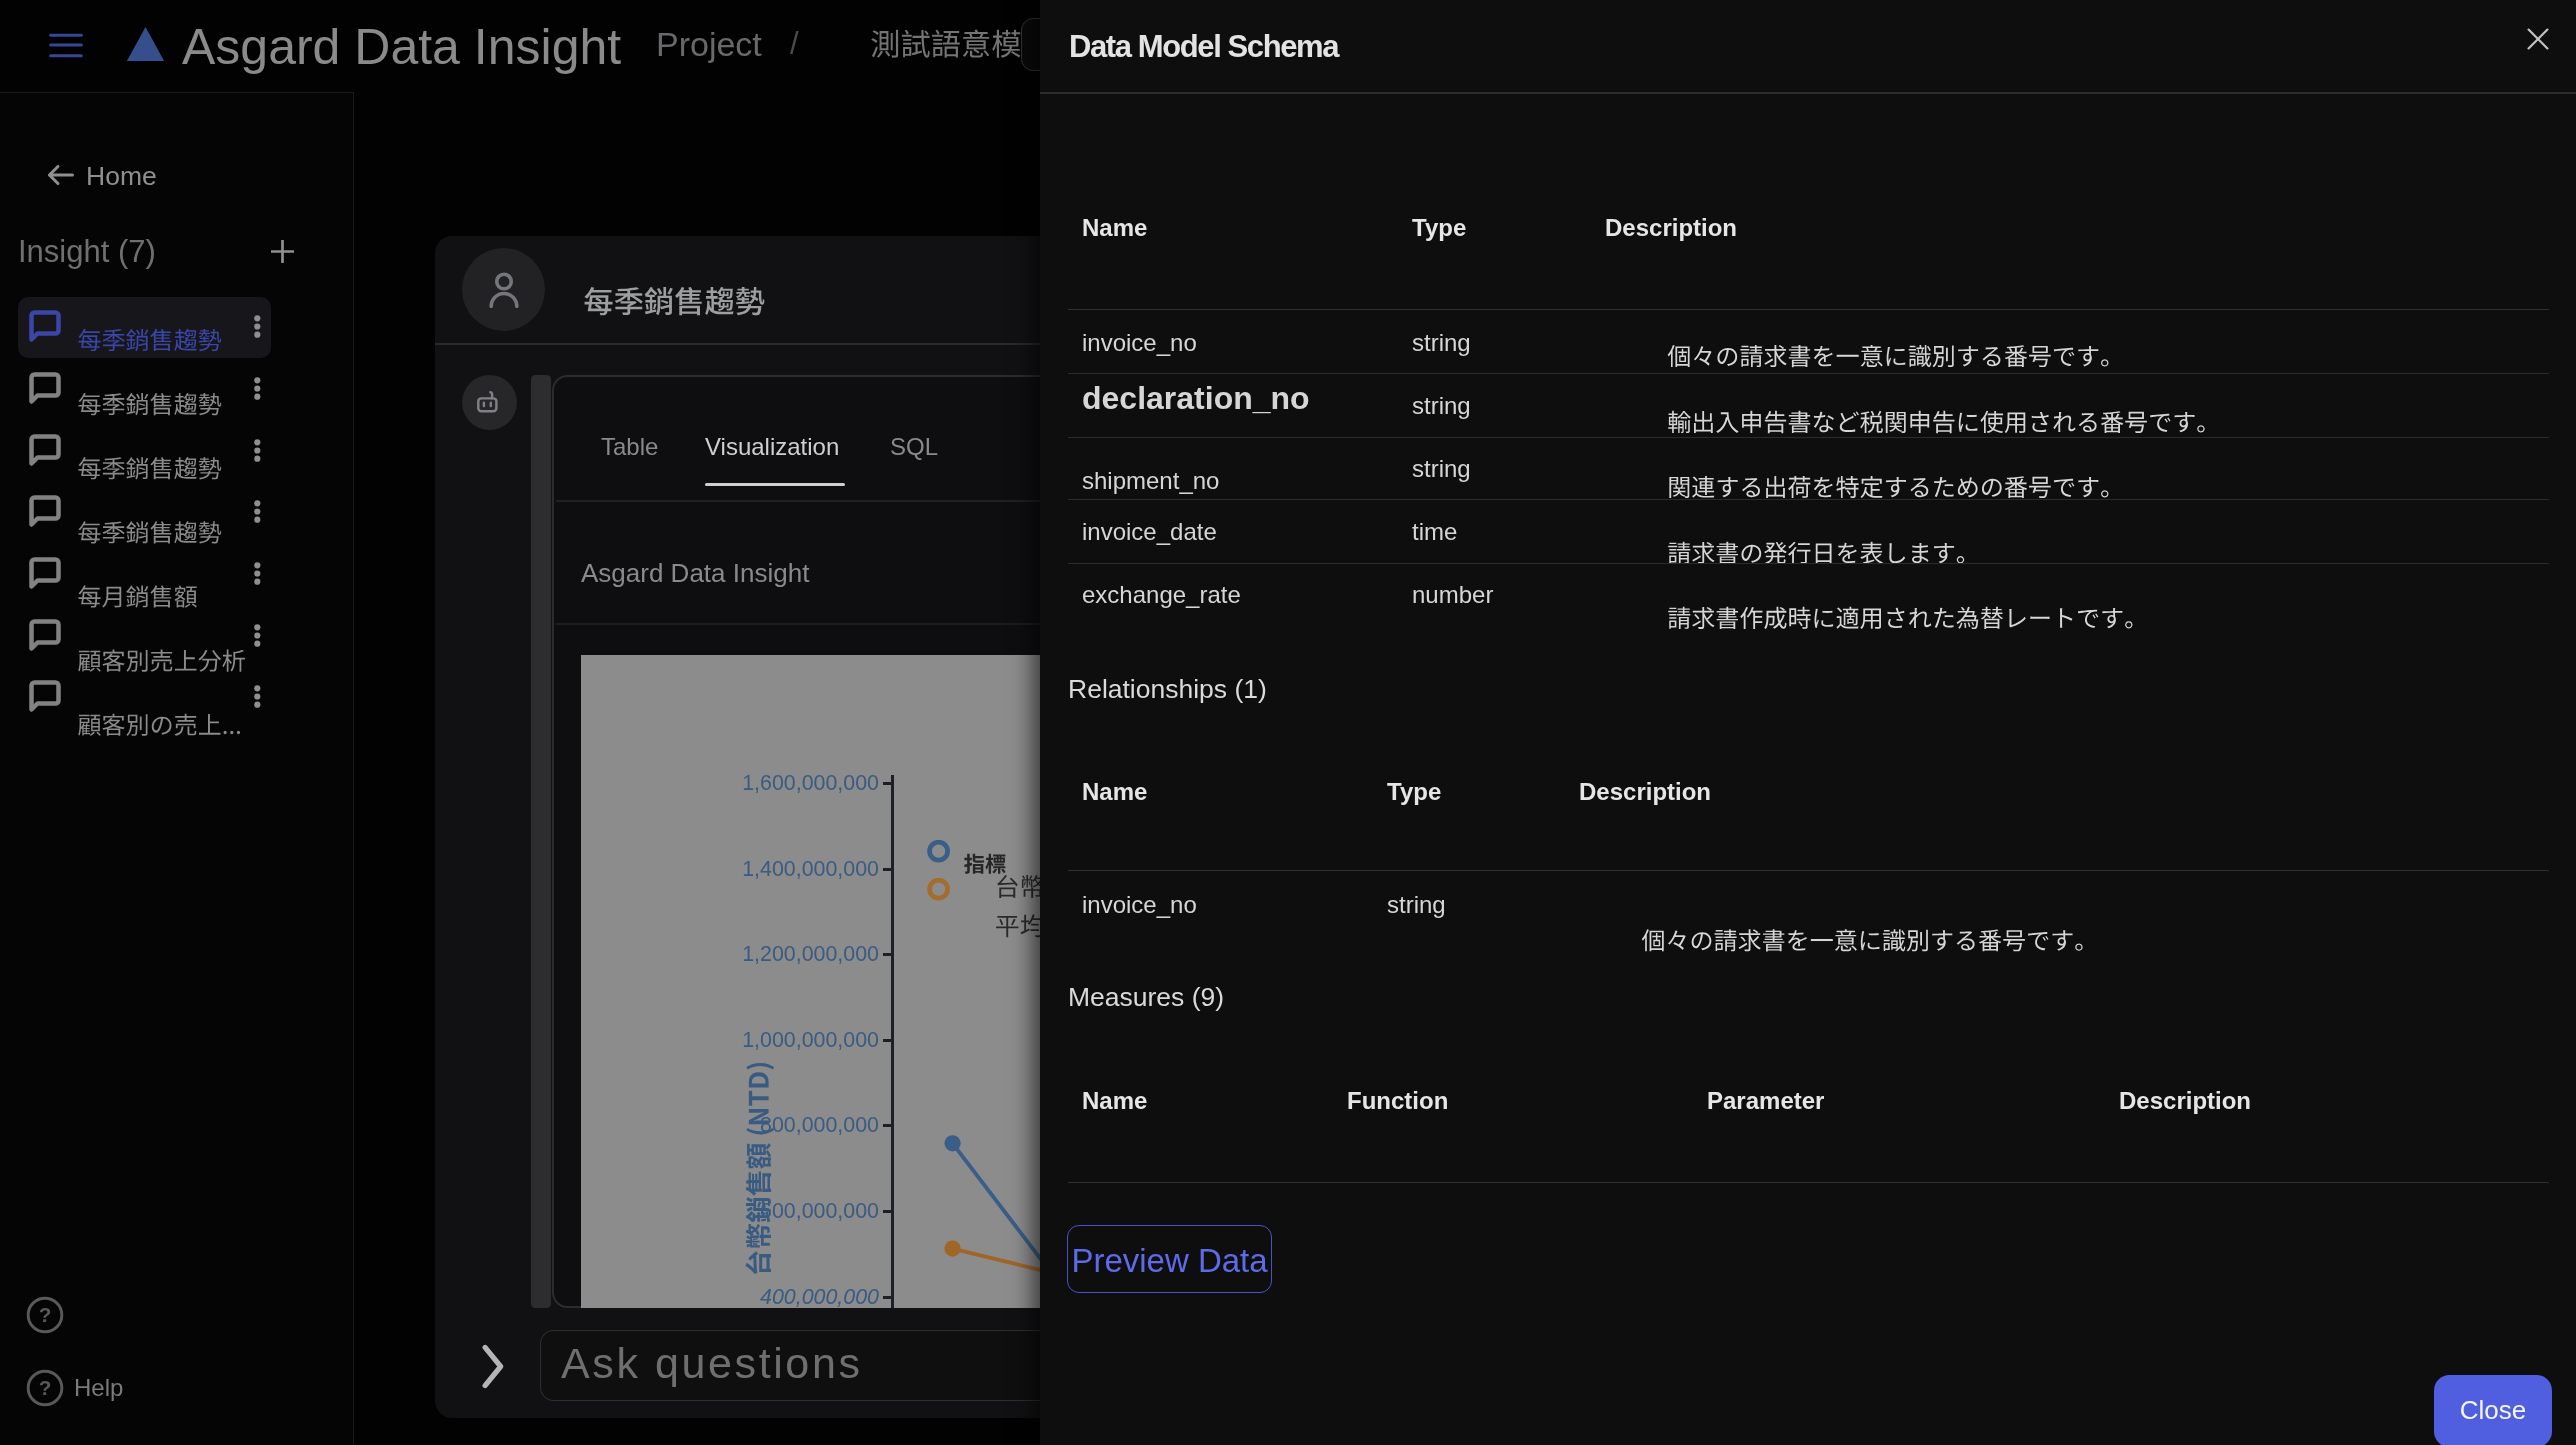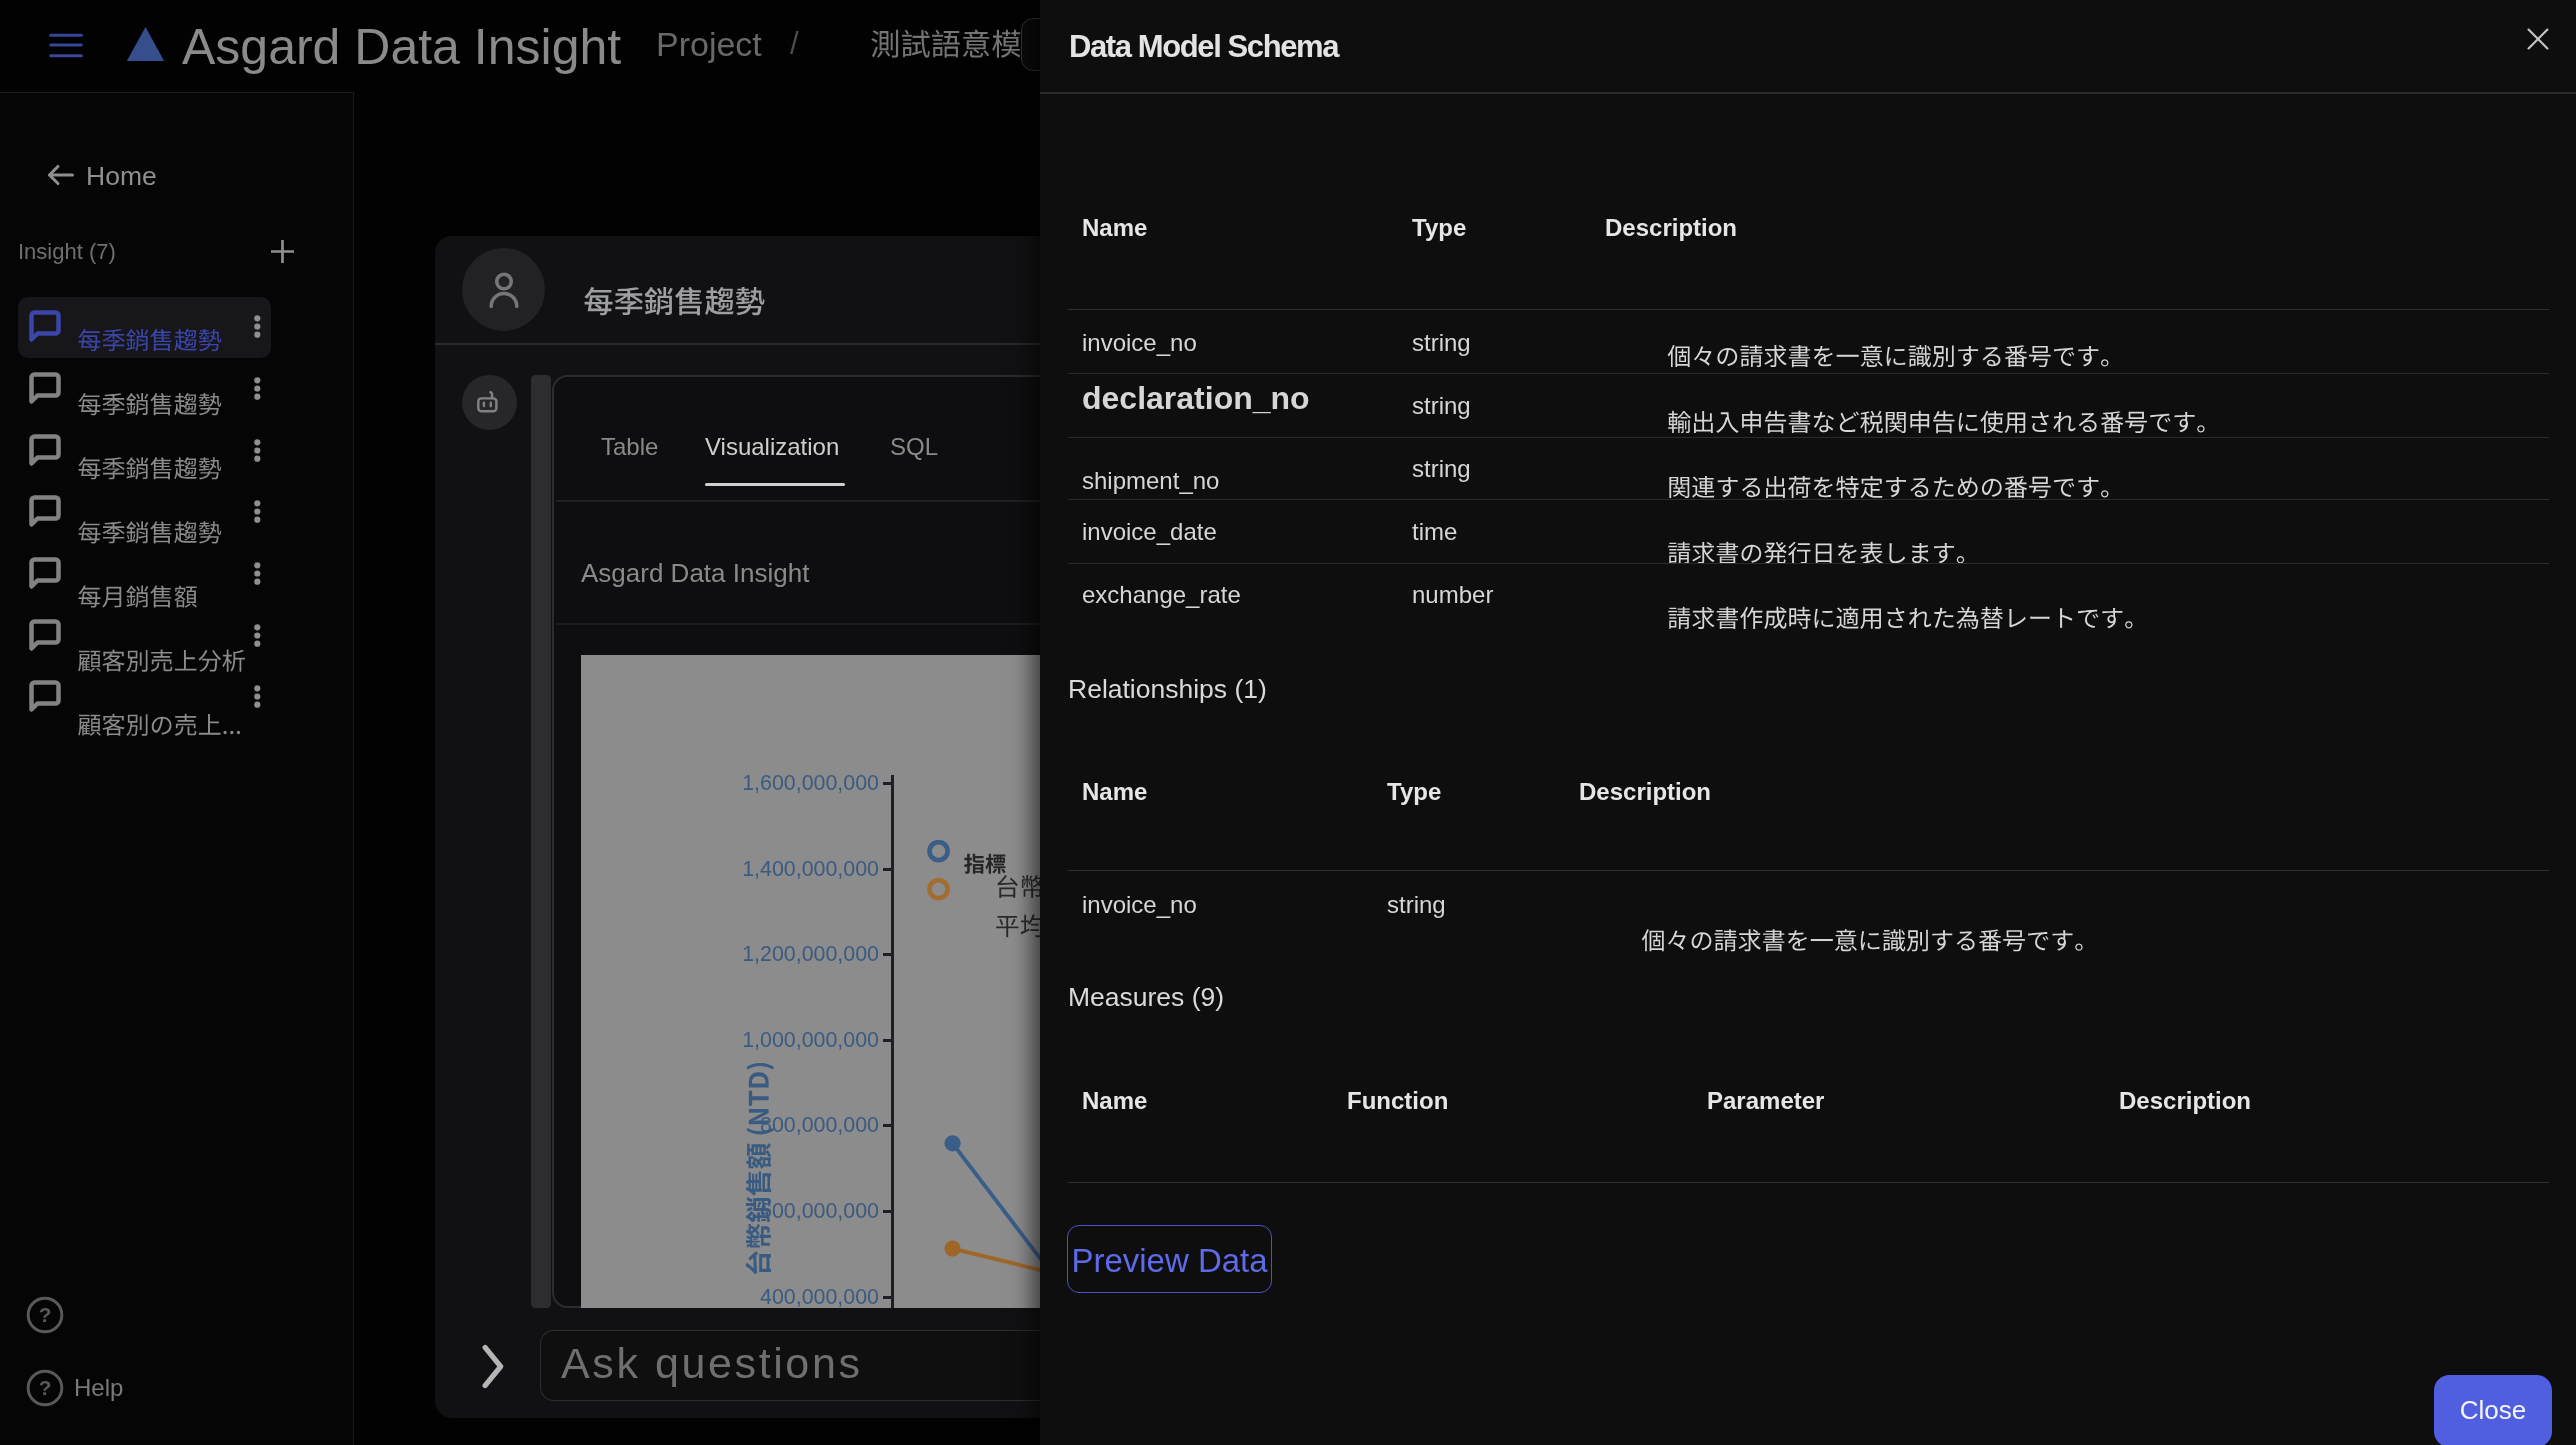--- a/index.html
+++ b/index.html
@@ -310,21 +310,21 @@
     </svg>
 <div style="position:absolute;left:1021px;top:18px;width:34px;height:51px;border:1.7px solid #333;border-radius:12px;background:#0a0a0a"></div>
 <div style="position:absolute;left:0px;top:92px;width:353px;height:1353px;background:#050505;border-right:0.9px solid #1b1b1b"></div>
 <div style="position:absolute;left:0px;top:92px;width:353px;height:0.9px;background:#1b1b1b"></div>
 <svg style="position:absolute;left:46px;top:162px;" width="29" height="26" viewBox="0 0 34 30">
       <g stroke="#8f8f8f" stroke-width="3.6" fill="none" stroke-linecap="round" stroke-linejoin="round">
         <path d="M31 15 H4 M14 5 L4 15 L14 25"></path>
       </g>
     </svg>
 <div style="position:absolute;left:86px;top:161px;white-space:nowrap;font-size:26.5px;line-height:31px;color:#8f8f8f;font-weight:400;text-align:left;">Home</div>
-<div style="position:absolute;left:18px;top:236px;white-space:nowrap;font-size:22px;line-height:31px;color:#6f6f6f;font-weight:400;text-align:left;">Insight (7)</div>
+<div style="position:absolute;left:18px;top:236px;white-space:nowrap;font-size:31px;line-height:31px;color:#6f6f6f;font-weight:400;text-align:left;">Insight (7)</div>
 <svg style="position:absolute;left:271px;top:240px;" width="23" height="23" viewBox="0 0 27 27">
       <g stroke="#8f8f8f" stroke-width="3.2" stroke-linecap="round">
         <line x1="13.5" y1="1" x2="13.5" y2="26"></line>
         <line x1="1" y1="13.5" x2="26" y2="13.5"></line>
       </g>
     </svg>
 <div style="position:absolute;left:18px;top:297px;width:253px;height:61px;background:#17171b;border-radius:10.3px"></div>
 <svg style="position:absolute;left:27px;top:308px;" width="36" height="36" viewBox="0 0 42 42">
       <g transform="scale(1.75)">
         <path d="M21 15a2 2 0 0 1-2 2H7l-4 4V5a2 2 0 0 1 2-2h14a2 2 0 0 1 2 2z" fill="none" stroke="#3b46a8" stroke-width="3" stroke-linejoin="round" stroke-linecap="round"></path>
@@ -495,21 +495,21 @@
 <div style="position:absolute;left:708px;top:856px;width:171px;font-size:21.4px;line-height:26px;color:#3a5b81;font-weight:400;text-align:right;">1,400,000,000</div>
 <div style="position:absolute;left:883px;top:868px;width:9.4px;height:2.6px;background:#1d2127"></div>
 <div style="position:absolute;left:708px;top:941px;width:171px;font-size:21.4px;line-height:26px;color:#3a5b81;font-weight:400;text-align:right;">1,200,000,000</div>
 <div style="position:absolute;left:883px;top:953px;width:9.4px;height:2.6px;background:#1d2127"></div>
 <div style="position:absolute;left:708px;top:1027px;width:171px;font-size:21.4px;line-height:26px;color:#3a5b81;font-weight:400;text-align:right;">1,000,000,000</div>
 <div style="position:absolute;left:883px;top:1039px;width:9.4px;height:2.6px;background:#1d2127"></div>
 <div style="position:absolute;left:708px;top:1112px;width:171px;font-size:21.4px;line-height:26px;color:#3a5b81;font-weight:400;text-align:right;">800,000,000</div>
 <div style="position:absolute;left:883px;top:1124px;width:9.4px;height:2.6px;background:#1d2127"></div>
 <div style="position:absolute;left:708px;top:1198px;width:171px;font-size:21.4px;line-height:26px;color:#3a5b81;font-weight:400;text-align:right;">600,000,000</div>
 <div style="position:absolute;left:883px;top:1210px;width:9.4px;height:2.6px;background:#1d2127"></div>
-<div style="position:absolute;left:708px;top:1284px;width:171px;font-size:21.4px;line-height:26px;color:#3a5b81;font-weight:400;text-align:right;">400,000,000</div>
+<div style="position:absolute;left:708px;top:1284px;width:171px;font-size:21.4px;line-height:26px;color:#3a5b81;font-weight:400;text-align:right;font-style:italic;">400,000,000</div>
 <div style="position:absolute;left:883px;top:1296px;width:9.4px;height:2.6px;background:#1d2127"></div>
 <div style="position:absolute;left:891px;top:775px;width:2.6px;height:533px;background:#1d2127"></div>
 <svg style="position:absolute;left:581px;top:655px;" width="488" height="653" viewBox="0 0 570 762">
       <line x1="434" y1="570" x2="565" y2="742" stroke="#3a5e88" stroke-width="4.5"></line>
       <line x1="434" y1="693" x2="565" y2="725" stroke="#a06628" stroke-width="4.5"></line>
       <circle cx="434" cy="570" r="9.5" fill="#3a5e88"></circle>
       <circle cx="434" cy="693" r="9.5" fill="#a06628"></circle>
     </svg>
 <svg style="position:absolute;left:0;top:0;overflow:visible;color:#262626;" width="0.9" height="0.9" viewBox="0 0 1 1">
       <g transform="translate(1082,979) scale(0.0960)" fill="currentColor">

